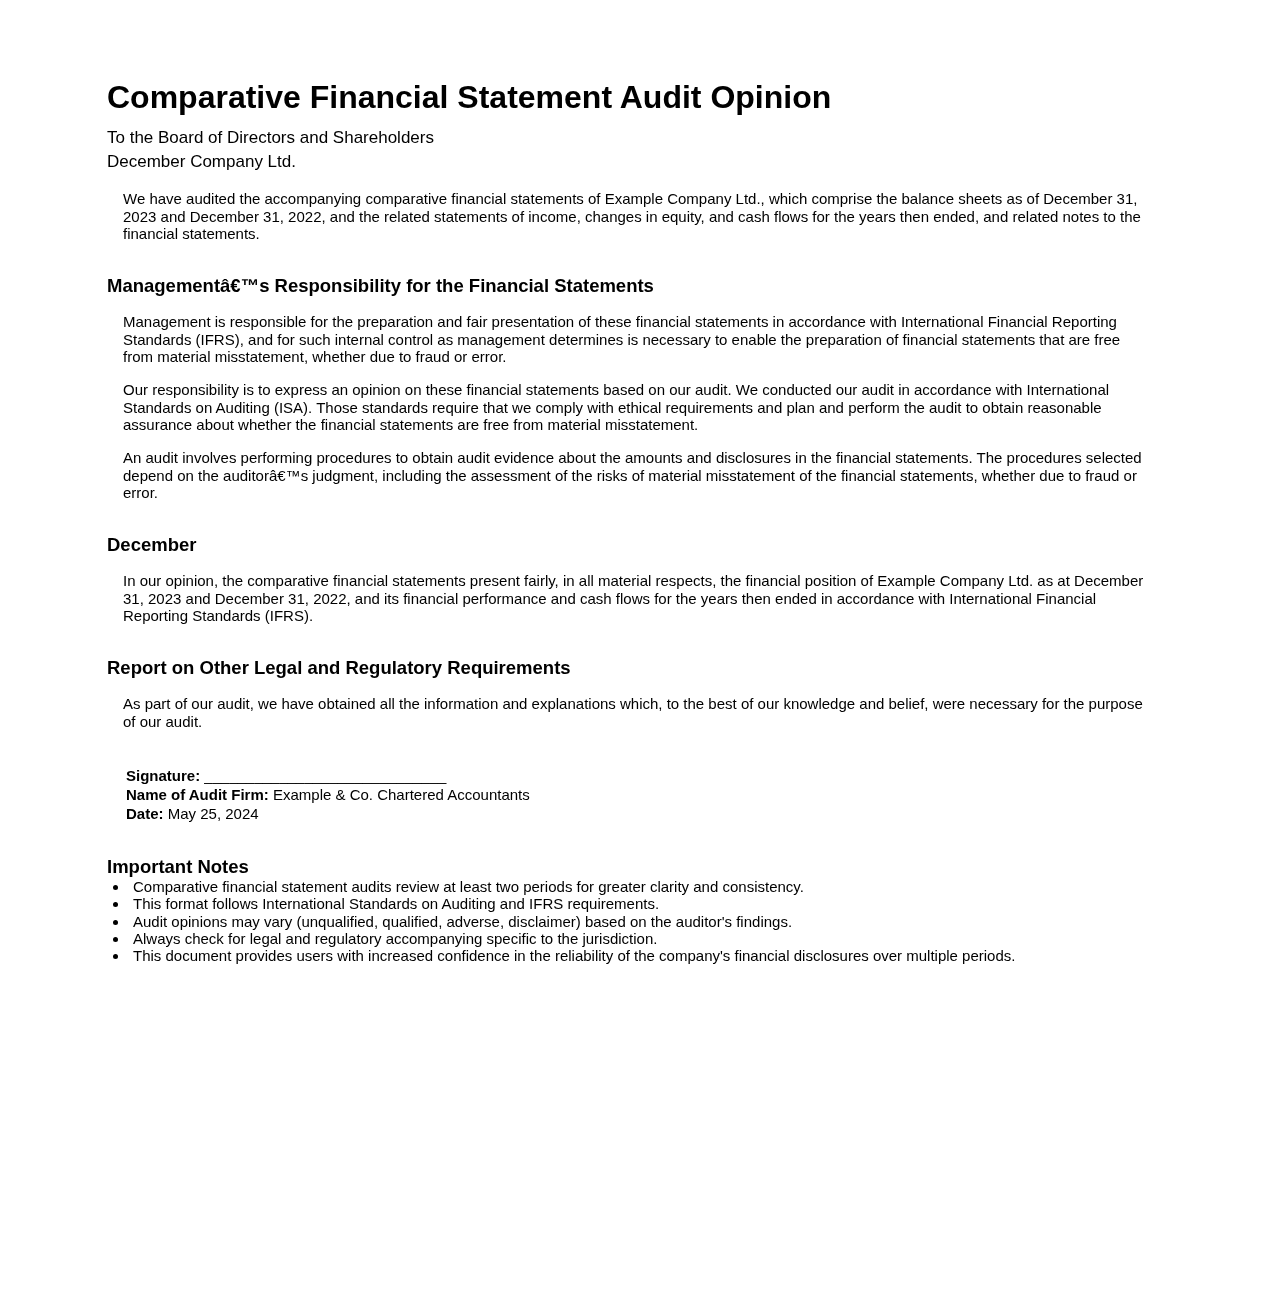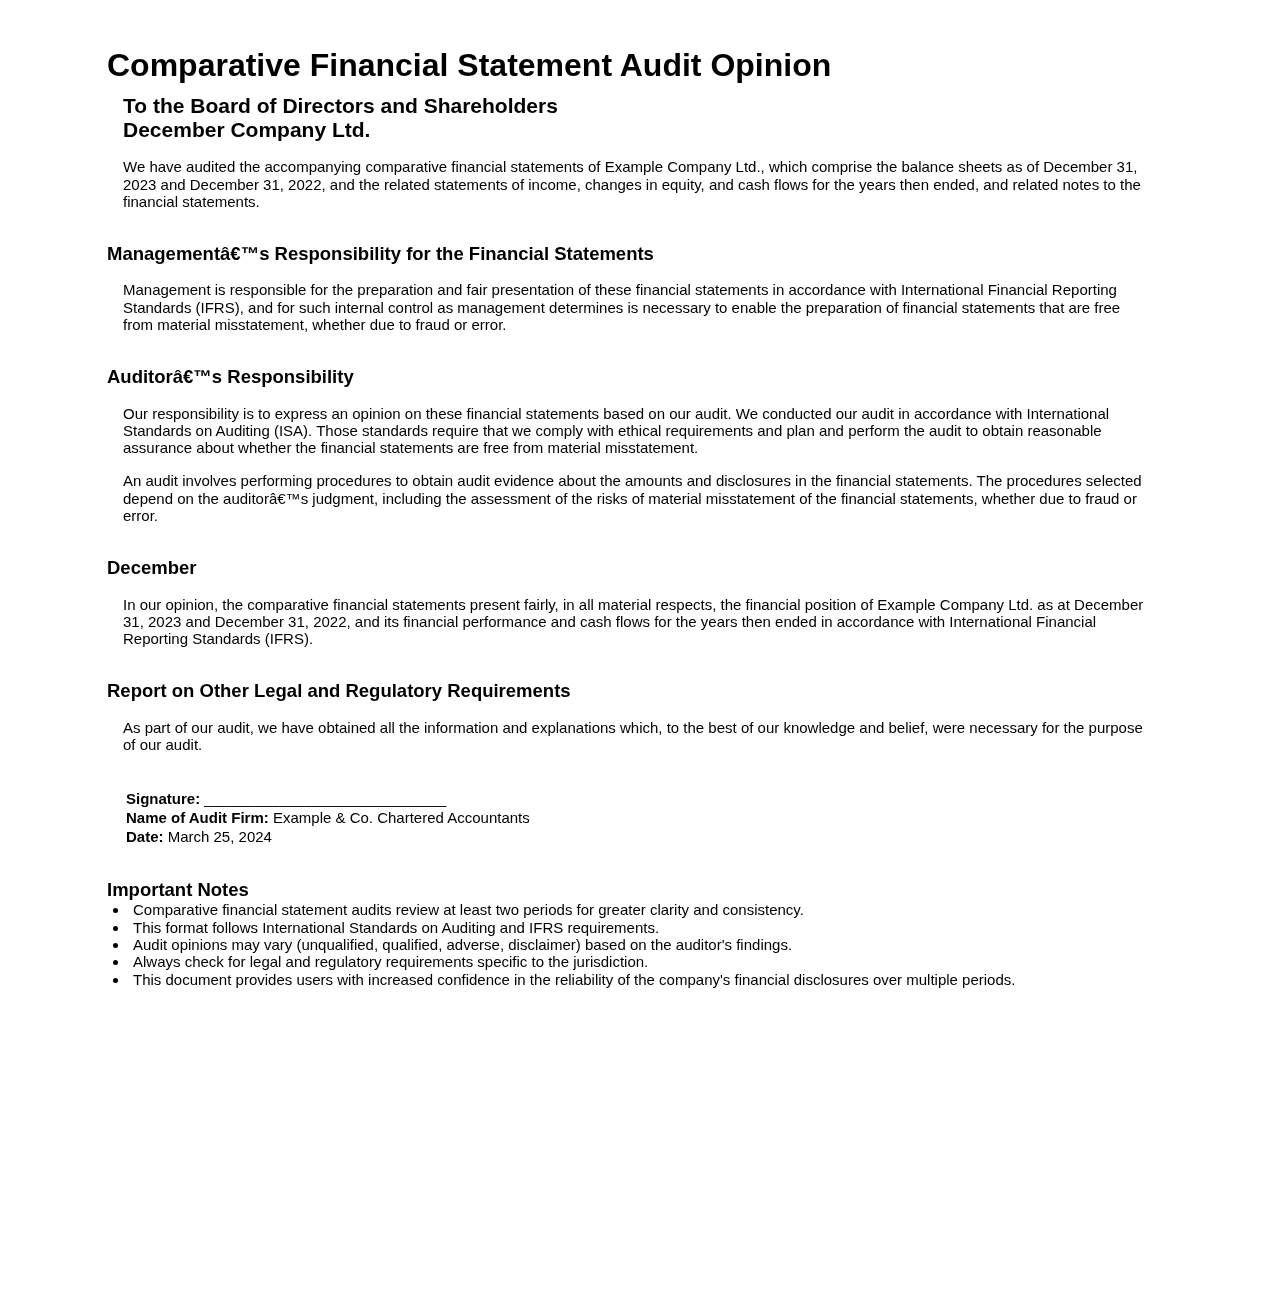--- a/index.html
+++ b/index.html
@@ -5,34 +5,34 @@
   html, body {
     margin: 0;
     padding: 0;
     background: #ffffff;
     color: #000000;
     font-family: "Liberation Sans", "DejaVu Sans", sans-serif;
     font-size: 15px;
   }
   .page {
     width: 1056px;
-    padding: 46px 115px 120px 107px;
+    padding: 78px 115px 120px 107px;
     box-sizing: content-box;
   }
   h1.doc-title {
     font-size: 32px;
     line-height: 1.2;
     font-weight: bold;
     margin: 0;
   }
   .recipient {
-    font-size: 21px;
-    font-weight: bold;
+    font-size: 17px;
+    font-weight: normal;
     line-height: 24px;
-    margin: 10px 0 0 16px;
+    margin: 10px 0 0 0;
   }
   h2.section-heading-lg {
     font-size: 24px;
     line-height: 1.2;
     font-weight: bold;
     margin: 33px 0 0 0;
   }
   h3.section-heading {
     font-size: 18.5px;
     line-height: 1.2;
@@ -73,21 +73,20 @@
     <div>December Company Ltd.</div>
   </div>
 
 
   <p class="body-para">We have audited the accompanying comparative financial statements of Example Company Ltd., which comprise the balance sheets as of December 31, 2023 and December 31, 2022, and the related statements of income, changes in equity, and cash flows for the years then ended, and related notes to the financial statements.</p>
 
   <h3 class="section-heading">Managementâ€™s Responsibility for the Financial Statements</h3>
 
   <p class="body-para">Management is responsible for the preparation and fair presentation of these financial statements in accordance with International Financial Reporting Standards (IFRS), and for such internal control as management determines is necessary to enable the preparation of financial statements that are free from material misstatement, whether due to fraud or error.</p>
 
-  <h3 class="section-heading">Auditorâ€™s Responsibility</h3>
 
   <p class="body-para">Our responsibility is to express an opinion on these financial statements based on our audit. We conducted our audit in accordance with International Standards on Auditing (ISA). Those standards require that we comply with ethical requirements and plan and perform the audit to obtain reasonable assurance about whether the financial statements are free from material misstatement.</p>
 
   <p class="body-para">An audit involves performing procedures to obtain audit evidence about the amounts and disclosures in the financial statements. The procedures selected depend on the auditorâ€™s judgment, including the assessment of the risks of material misstatement of the financial statements, whether due to fraud or error.</p>
 
   <h3 class="section-heading">December</h3>
 
   <p class="body-para">In our opinion, the comparative financial statements present fairly, in all material respects, the financial position of Example Company Ltd. as at December 31, 2023 and December 31, 2022, and its financial performance and cash flows for the years then ended in accordance with International Financial Reporting Standards (IFRS).</p>
 
   <h3 class="section-heading">Report on Other Legal and Regulatory Requirements</h3>
@@ -98,27 +97,27 @@
     <div class="sig-row">
       <strong>Signature:</strong>
       <span>_____________________________</span>
     </div>
     <div class="sig-row">
       <strong>Name of Audit Firm:</strong>
       <span>Example &amp; Co. Chartered Accountants</span>
     </div>
     <div class="sig-row">
       <strong>Date:</strong>
-      <span>March 25, 2024</span>
+      <span>May 25, 2024</span>
     </div>
   </div>
 
   <h3 class="section-heading">Important Notes</h3>
 
   <ul class="notes-list">
     <li>Comparative financial statement audits review at least two periods for greater clarity and consistency.</li>
     <li>This format follows International Standards on Auditing and IFRS requirements.</li>
     <li>Audit opinions may vary (unqualified, qualified, adverse, disclaimer) based on the auditor's findings.</li>
-    <li>Always check for legal and regulatory requirements specific to the jurisdiction.</li>
+    <li>Always check for legal and regulatory accompanying specific to the jurisdiction.</li>
     <li>This document provides users with increased confidence in the reliability of the company's financial disclosures over multiple periods.</li>
   </ul>
 
 </div>
 
 </body></html>

